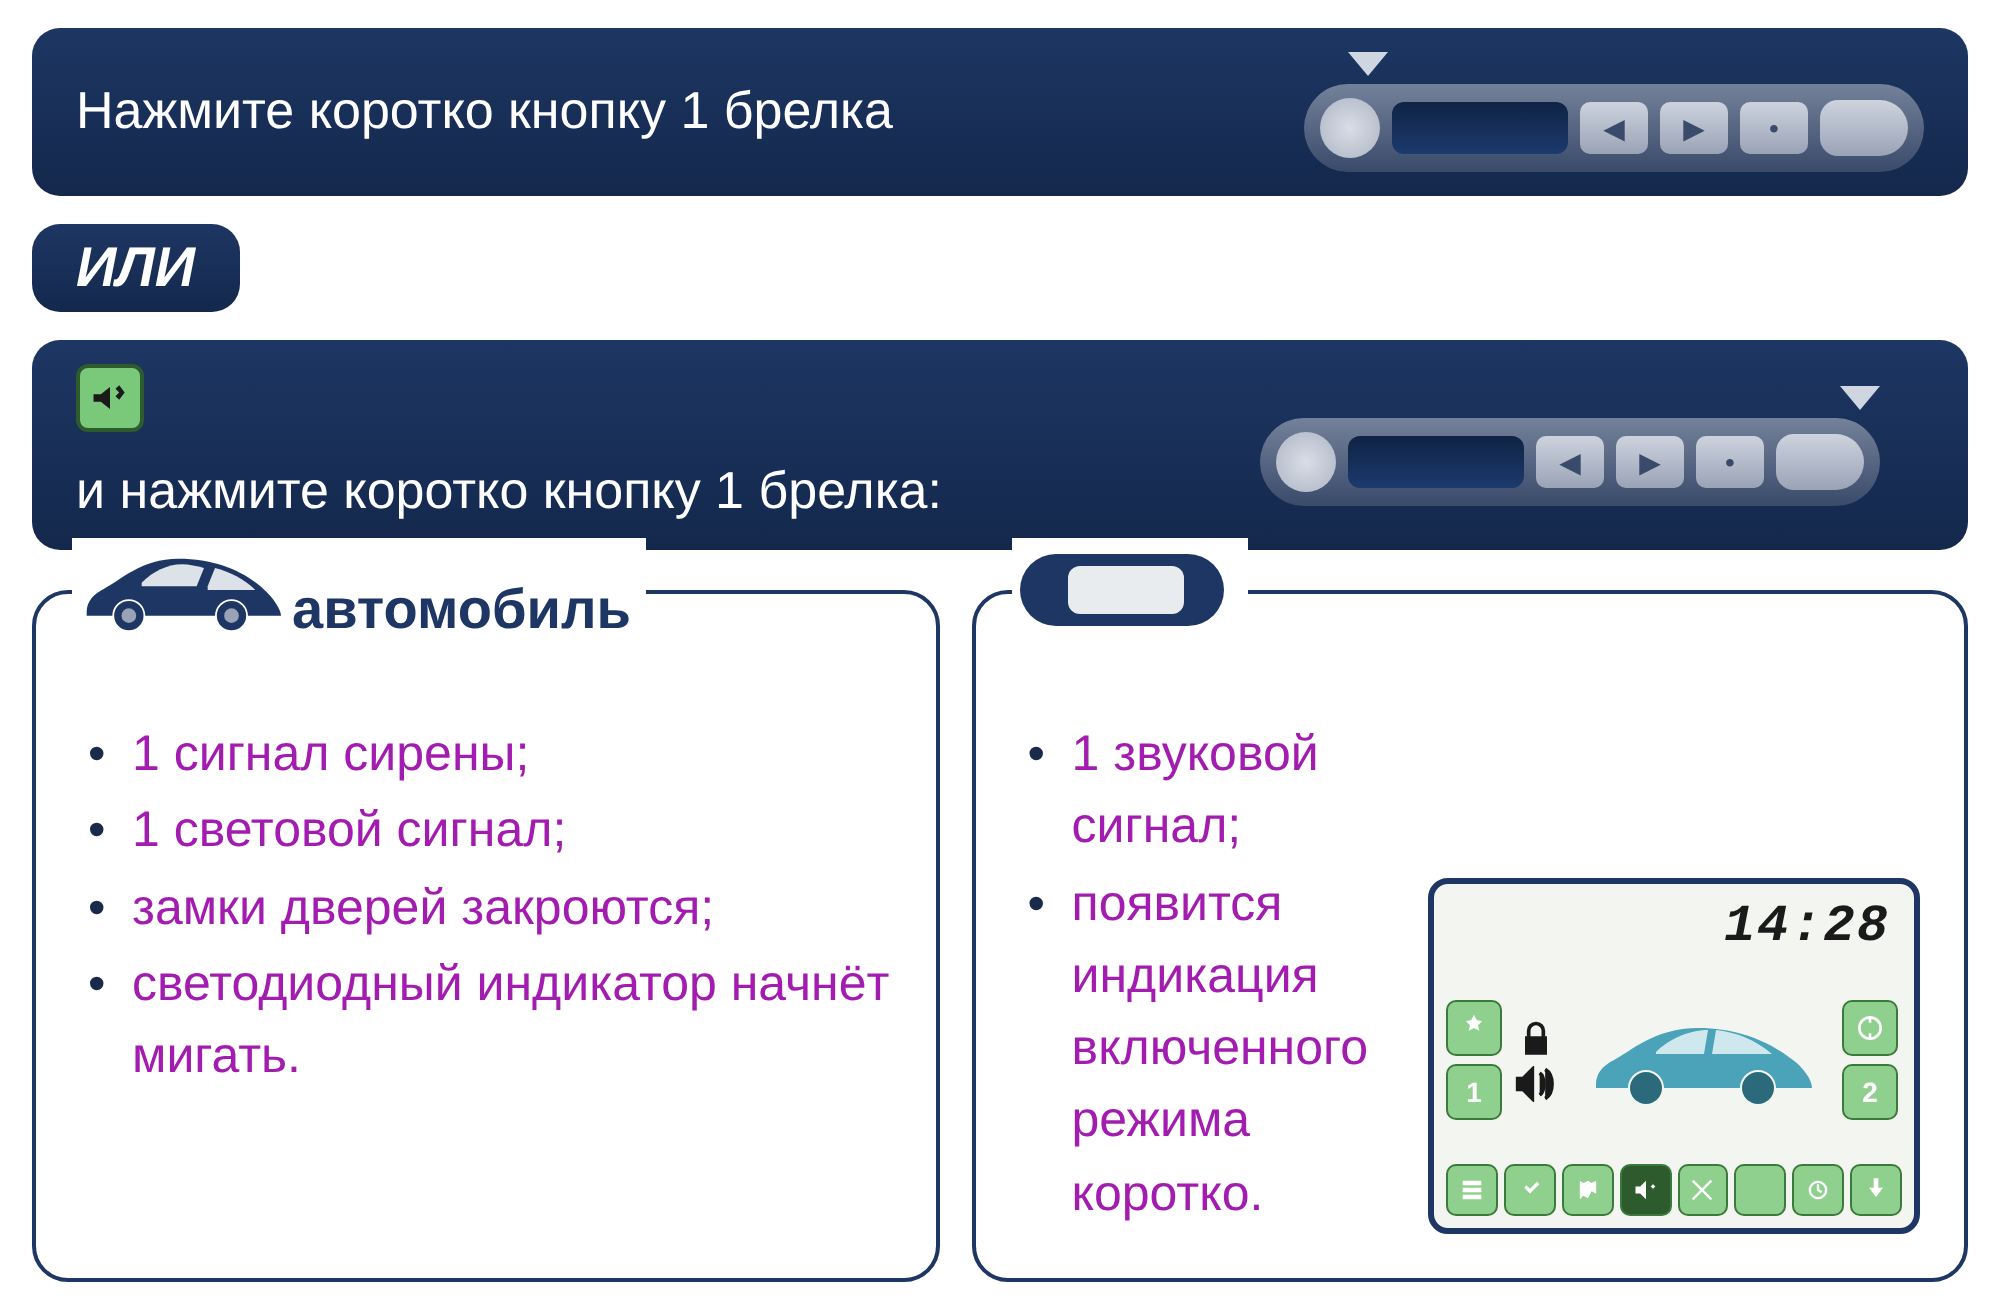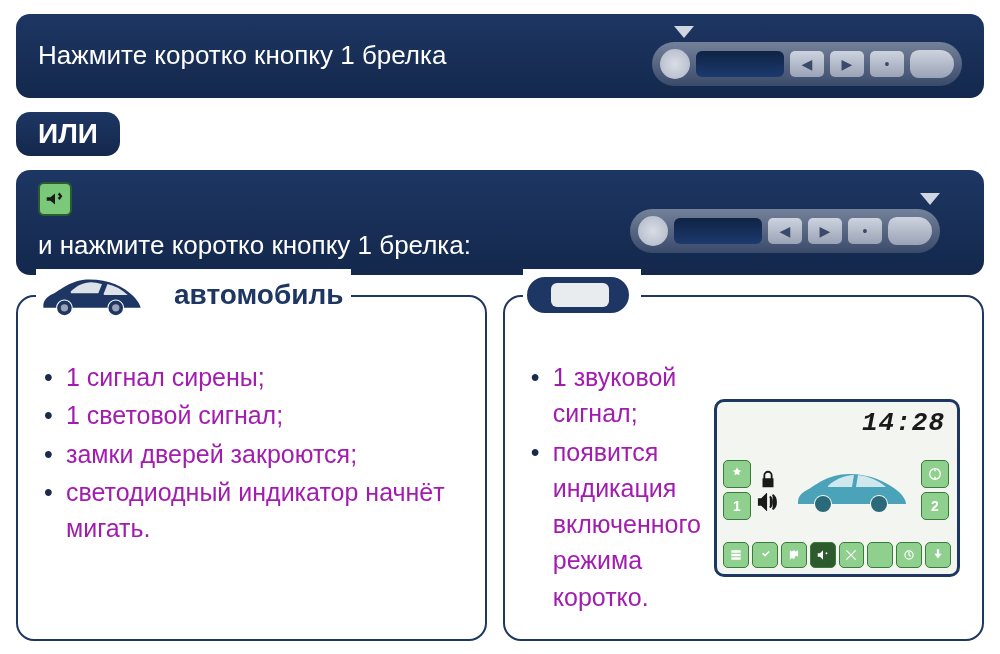--- a/index.html
+++ b/index.html
@@ -82,20 +82,21 @@
   }
   .or-pill {
     display: inline-block;
     background: linear-gradient(#1d3663, #14284c);
     color: #fff;
     font-size: 28px;
     font-weight: 600;
     padding: 6px 22px;
     border-radius: 14px;
     margin-bottom: 14px;
+    font-style: italic;
   }
   .bar2 { min-height: 96px; }
   .pointer2-wrap {
     display: flex;
     flex-direction: column;
     align-items: flex-end;
     gap: 4px;
     padding-right: 22px;
   }
   .inline-icon {
@@ -118,22 +119,22 @@
     border-radius: 18px;
     padding: 62px 22px 22px 22px;
     position: relative;
     min-height: 312px;
   }
   .card-head {
     position: absolute;
     top: -28px;
     left: 18px;
     display: flex;
-    align-items: center;
-    gap: 28px;
+    align-items: flex-end;
+    gap: 0;
     background: #fff;
     padding: 0 8px 0 0;
   }
   .card-title {
     color: #1d3663;
     font-size: 28px;
     font-weight: 600;
   }
   .car-icon-big {
     width: 110px; height: 52px;
@@ -157,22 +158,22 @@
     margin-bottom: 2px;
   }
   .card li::before {
     content: "•";
     position: absolute;
     left: 0;
     color: #1a2a4a;
   }
   .fob-row {
     display: flex;
-    gap: 13px;
-    align-items: center;
+    gap: 30px;
+    align-items: flex-end;
   }
   .fob-text { flex: 1; }
   .lcd {
     width: 246px;
     height: 178px;
     border: 3px solid #1d3663;
     border-radius: 10px;
     background: #f3f5f0;
     padding: 6px;
     display: flex;

